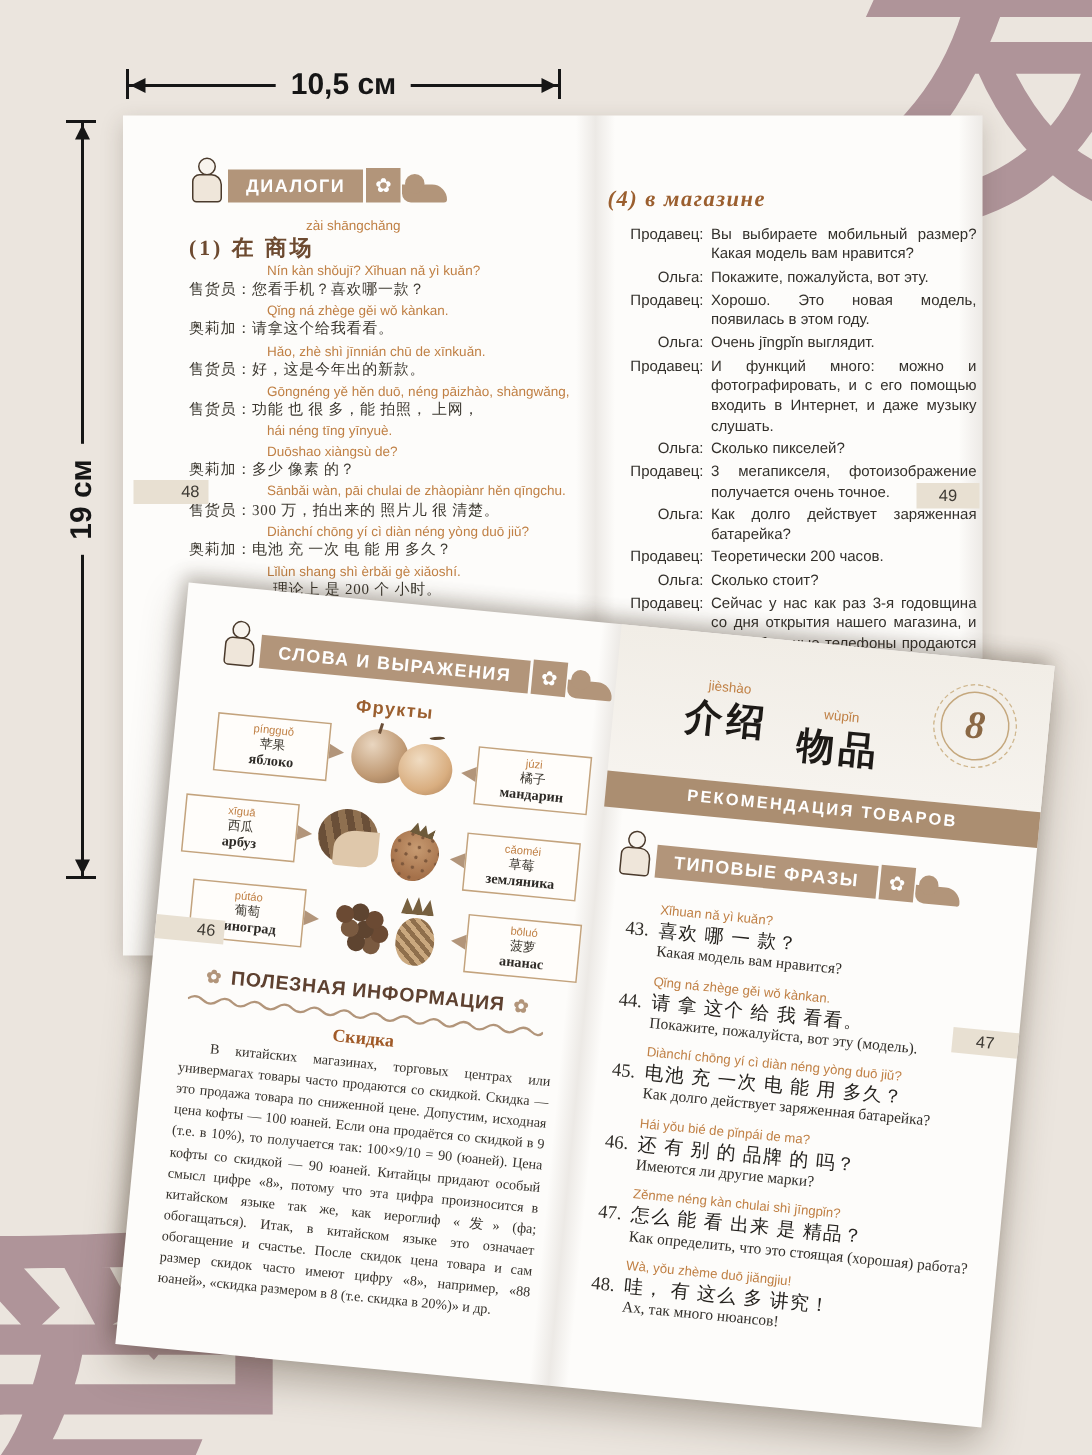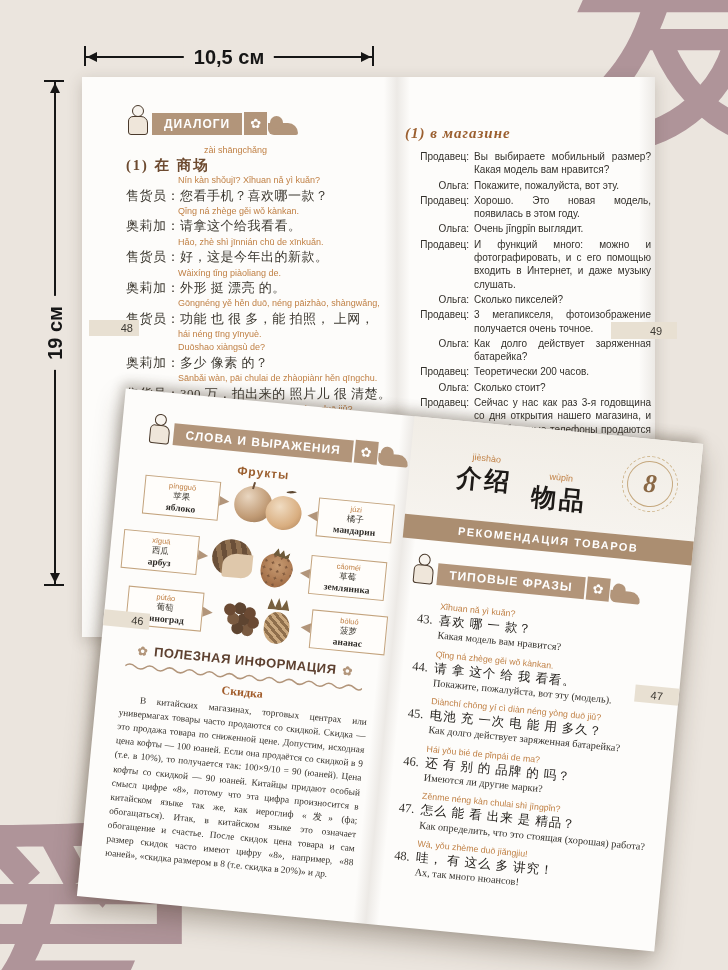--- a/index.html
+++ b/index.html
@@ -62,26 +62,26 @@
       background:#b2957a;border-radius:50%;}
 
   
   .bsL{position:absolute;left:44px;top:28px;width:268px;}
   .bsL-sec{margin-top:10px;}
   .py{color:#c08045;font-size:9px;line-height:1.25;}
   .sec-py{margin-left:78px;}
   .sec-zh{color:#6d4a30;font-weight:bold;font-size:14.5px;font-family:"Liberation Serif",serif;letter-spacing:2px;}
   .pair{margin-bottom:2px;}
   .pair .py{margin-left:52px;}
-  .pair .zh{font-size:13px;color:#3c3830;font-family:"Liberation Serif",serif;letter-spacing:.5px;line-height:1.35;}
+  .pair .zh{font-size:10px;color:#3c3830;font-family:"Liberation Serif",serif;letter-spacing:.5px;line-height:1.35;}
   .pair.cont .zh{margin-left:56px;}
   .pnum{position:absolute;background:#e8e0d2;color:#3e3a34;font-size:11px;
       display:flex;align-items:center;}
   .pnum-48{left:7px;top:243px;width:44px;height:16px;justify-content:flex-end;padding-right:6px;}
-  .pnum-49{left:529px;top:245px;width:42px;height:17px;justify-content:center;padding-left:24px;}
+  .pnum-49{left:529px;top:245px;width:42px;height:17px;justify-content:center;}
 
   
   .bsR{position:absolute;left:323px;top:48px;width:246px;}
   .ru-head{color:#9b5f2f;font-weight:bold;font-style:italic;font-size:15px;
       font-family:"Liberation Serif",serif;letter-spacing:1px;margin-bottom:8px;}
   .ru-dlg{display:grid;grid-template-columns:64px 1fr;column-gap:5px;row-gap:2px;
       font-family:Liberation Sans, sans-serif;font-size:10px;line-height:1.33;color:#33302b;}
   .spk{text-align:right;}
   .txt{text-align:justify;}
 
@@ -215,24 +215,20 @@
       </div>
       <div class="pair">
         <div class="py">Qǐng ná zhège gěi wǒ kànkan.</div>
         <div class="zh">奥莉加：请拿这个给我看看。</div>
       </div>
       <div class="pair">
         <div class="py">Hǎo, zhè shì jīnnián chū de xīnkuǎn.</div>
         <div class="zh">售货员：好，这是今年出的新款。</div>
       </div>
       <div class="pair">
-        <div class="py">Wàixíng tǐng piàoliang de.</div>
-        <div class="zh">奥莉加：外形 挺 漂亮 的。</div>
-      </div>
-      <div class="pair">
         <div class="py">Gōngnéng yě hěn duō, néng pāizhào, shàngwǎng,</div>
         <div class="zh">售货员：功能 也 很 多，能 拍照， 上网，</div>
       </div>
       <div class="pair cont">
         <div class="py">hái néng tīng yīnyuè.</div>
       </div>
       <div class="pair">
         <div class="py">Duōshao xiàngsù de?</div>
         <div class="zh">奥莉加：多少  像素  的？</div>
       </div>
@@ -245,21 +241,21 @@
         <div class="zh">奥莉加：电池 充 一次 电 能 用 多久？</div>
       </div>
       <div class="pair cont">
         <div class="py">Lǐlùn shang shì  èrbǎi  gè xiǎoshí.</div>
         <div class="zh">理论上 是 200 个 小时。</div>
       </div>
     </div>
     <div class="pnum pnum-48">48</div>
 
     <div class="bsR">
-      <div class="ru-head">(1) в магазине</div>
+      <div class="ru-head">(4) в магазине</div>
       <div class="ru-dlg">
         <div class="spk">Продавец:</div>
         <div class="txt">Вы выбираете мобильный размер? Какая модель вам нравится?</div>
         <div class="spk">Ольга:</div>
         <div class="txt">Покажите, пожалуйста, вот эту.</div>
         <div class="spk">Продавец:</div>
         <div class="txt">Хорошо. Это новая модель, появилась в этом году.</div>
         <div class="spk">Ольга:</div>
         <div class="txt">Очень jīngpǐn выглядит.</div>
         <div class="spk">Продавец:</div>

